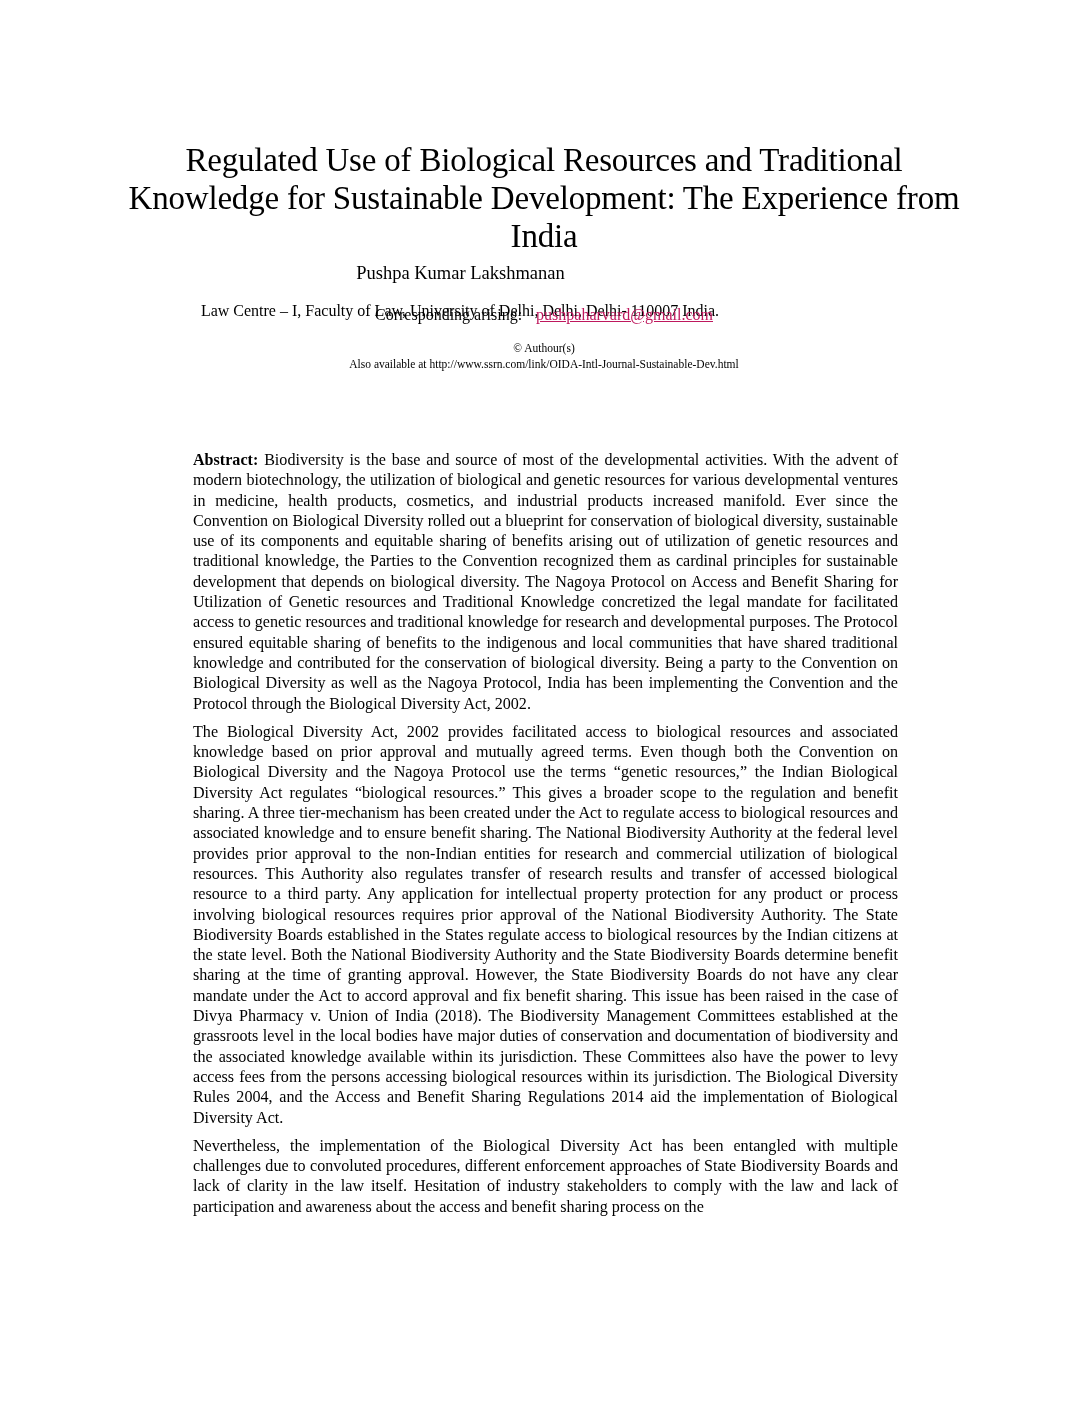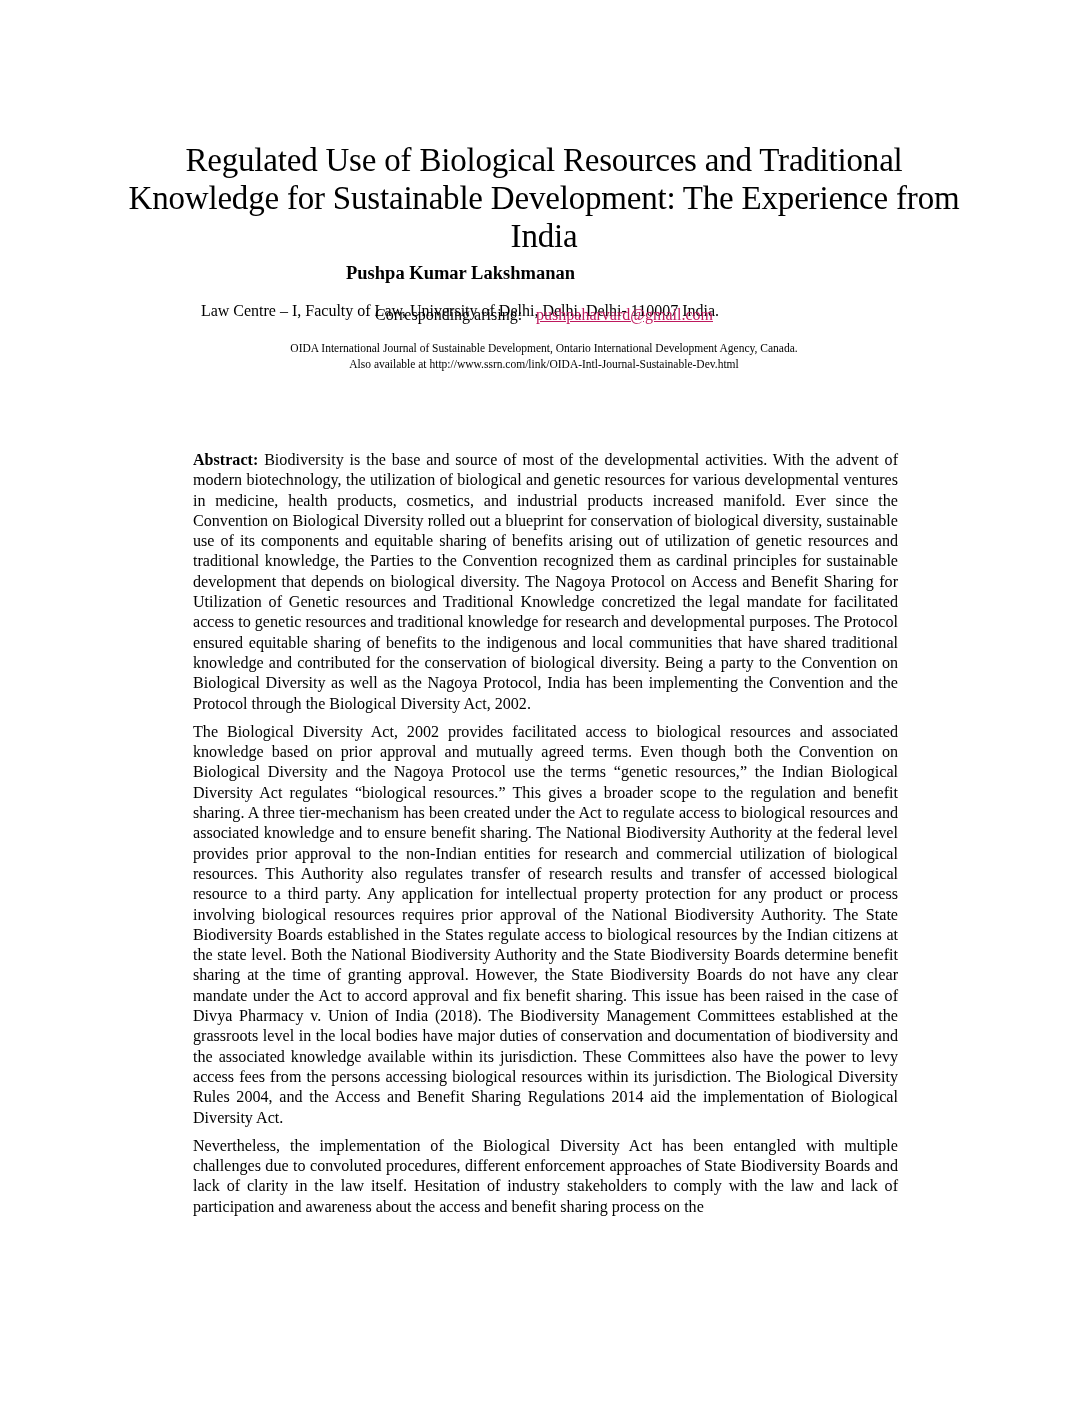--- a/index.html
+++ b/index.html
@@ -2,21 +2,21 @@
 <html><head>
 <meta charset="utf-8">
 <style>
   html, body { margin: 0; padding: 0; background: #ffffff; }
   body { width: 1088px; height: 1408px; position: relative; overflow: hidden;
          font-family: "Liberation Serif", "DejaVu Serif", serif; color: #000; }
   .title { position: absolute; left: 120px; width: 848px; top: 141px;
            text-align: center; font-weight: normal; font-size: 33px; line-height: 38px;
            margin: 0; letter-spacing: -0.2px; }
   .author { position: absolute; left: 0; width: 921px; top: 262px; text-align: center;
-            font-weight: bold; font-size: 18.5px; line-height: 22px; margin: 0; }
+            font-weight: normal; font-size: 18.5px; line-height: 22px; margin: 0; }
   .affil { position: absolute; left: 0; width: 920px; top: 301px; text-align: center;
            font-size: 16px; line-height: 20px; margin: 0; }
   .corr { position: absolute; left: 0; width: 1088px; top: 305px; text-align: center;
           font-size: 16px; line-height: 20px; margin: 0; }
   .corr a { color: #be185d; text-decoration: underline; margin-left: 14px; }
   .meta { position: absolute; left: 0; width: 1088px; top: 341px; text-align: center;
           font-size: 11.5px; line-height: 15.5px; margin: 0; }
   .meta div { white-space: nowrap; }
   .body { position: absolute; left: 193px; width: 705px; top: 450px;
           font-size: 16.1px; line-height: 20.3px; text-align: justify; }
@@ -28,21 +28,21 @@
 
 <h1 class="title">Regulated Use of Biological Resources and Traditional Knowledge for Sustainable Development: The Experience from India</h1>
 
 <div class="author">Pushpa Kumar Lakshmanan</div>
 <div class="affil">Law Centre – I, Faculty of Law, University of Delhi, Delhi, Delhi- 110007 India.</div>
 <div class="corr">
   <span>Corresponding arising:</span><a title="pushpaharvard@gmail.com">pushpaharvard@gmail.com</a>
 </div>
 
 <div class="meta">
-  <div>OIDA International Journal of Sustainable Development, Ontario International Development Agency, Canada.</div>
+  <div>© Authour(s)</div>
   <div>Also available at http://www.ssrn.com/link/OIDA-Intl-Journal-Sustainable-Dev.html</div>
 </div>
 
 <div class="body">
   <p><span class="lbl">Abstract:</span><span> Biodiversity is the base and source of most of the developmental activities. With the advent of modern biotechnology, the utilization of biological and genetic resources for various developmental ventures in medicine, health products, cosmetics, and industrial products increased manifold. Ever since the Convention on Biological Diversity rolled out a blueprint for conservation of biological diversity, sustainable use of its components and equitable sharing of benefits arising out of utilization of genetic resources and traditional knowledge, the Parties to the Convention recognized them as cardinal principles for sustainable development that depends on biological diversity. The Nagoya Protocol on Access and Benefit Sharing for Utilization of Genetic resources and Traditional Knowledge concretized the legal mandate for facilitated access to genetic resources and traditional knowledge for research and developmental purposes. The Protocol ensured equitable sharing of benefits to the indigenous and local communities that have shared traditional knowledge and contributed for the conservation of biological diversity. Being a party to the Convention on Biological Diversity as well as the Nagoya Protocol, India has been implementing the Convention and the Protocol through the Biological Diversity Act, 2002.</span></p>
   <p>The Biological Diversity Act, 2002 provides facilitated access to biological resources and associated knowledge based on prior approval and mutually agreed terms. Even though both the Convention on Biological Diversity and the Nagoya Protocol use the terms “genetic resources,” the Indian Biological Diversity Act regulates “biological resources.” This gives a broader scope to the regulation and benefit sharing. A three tier-mechanism has been created under the Act to regulate access to biological resources and associated knowledge and to ensure benefit sharing. The National Biodiversity Authority at the federal level provides prior approval to the non-Indian entities for research and commercial utilization of biological resources. This Authority also regulates transfer of research results and transfer of accessed biological resource to a third party. Any application for intellectual property protection for any product or process involving biological resources requires prior approval of the National Biodiversity Authority. The State Biodiversity Boards established in the States regulate access to biological resources by the Indian citizens at the state level. Both the National Biodiversity Authority and the State Biodiversity Boards determine benefit sharing at the time of granting approval. However, the State Biodiversity Boards do not have any clear mandate under the Act to accord approval and fix benefit sharing. This issue has been raised in the case of Divya Pharmacy v. Union of India (2018). The Biodiversity Management Committees established at the grassroots level in the local bodies have major duties of conservation and documentation of biodiversity and the associated knowledge available within its jurisdiction. These Committees also have the power to levy access fees from the persons accessing biological resources within its jurisdiction. The Biological Diversity Rules 2004, and the Access and Benefit Sharing Regulations 2014 aid the implementation of Biological Diversity Act.</p>
   <p>Nevertheless, the implementation of the Biological Diversity Act has been entangled with multiple challenges due to convoluted procedures, different enforcement approaches of State Biodiversity Boards and lack of clarity in the law itself. Hesitation of industry stakeholders to comply with the law and lack of participation and awareness about the access and benefit sharing process on the</p>
 </div>
 
 </body></html>

